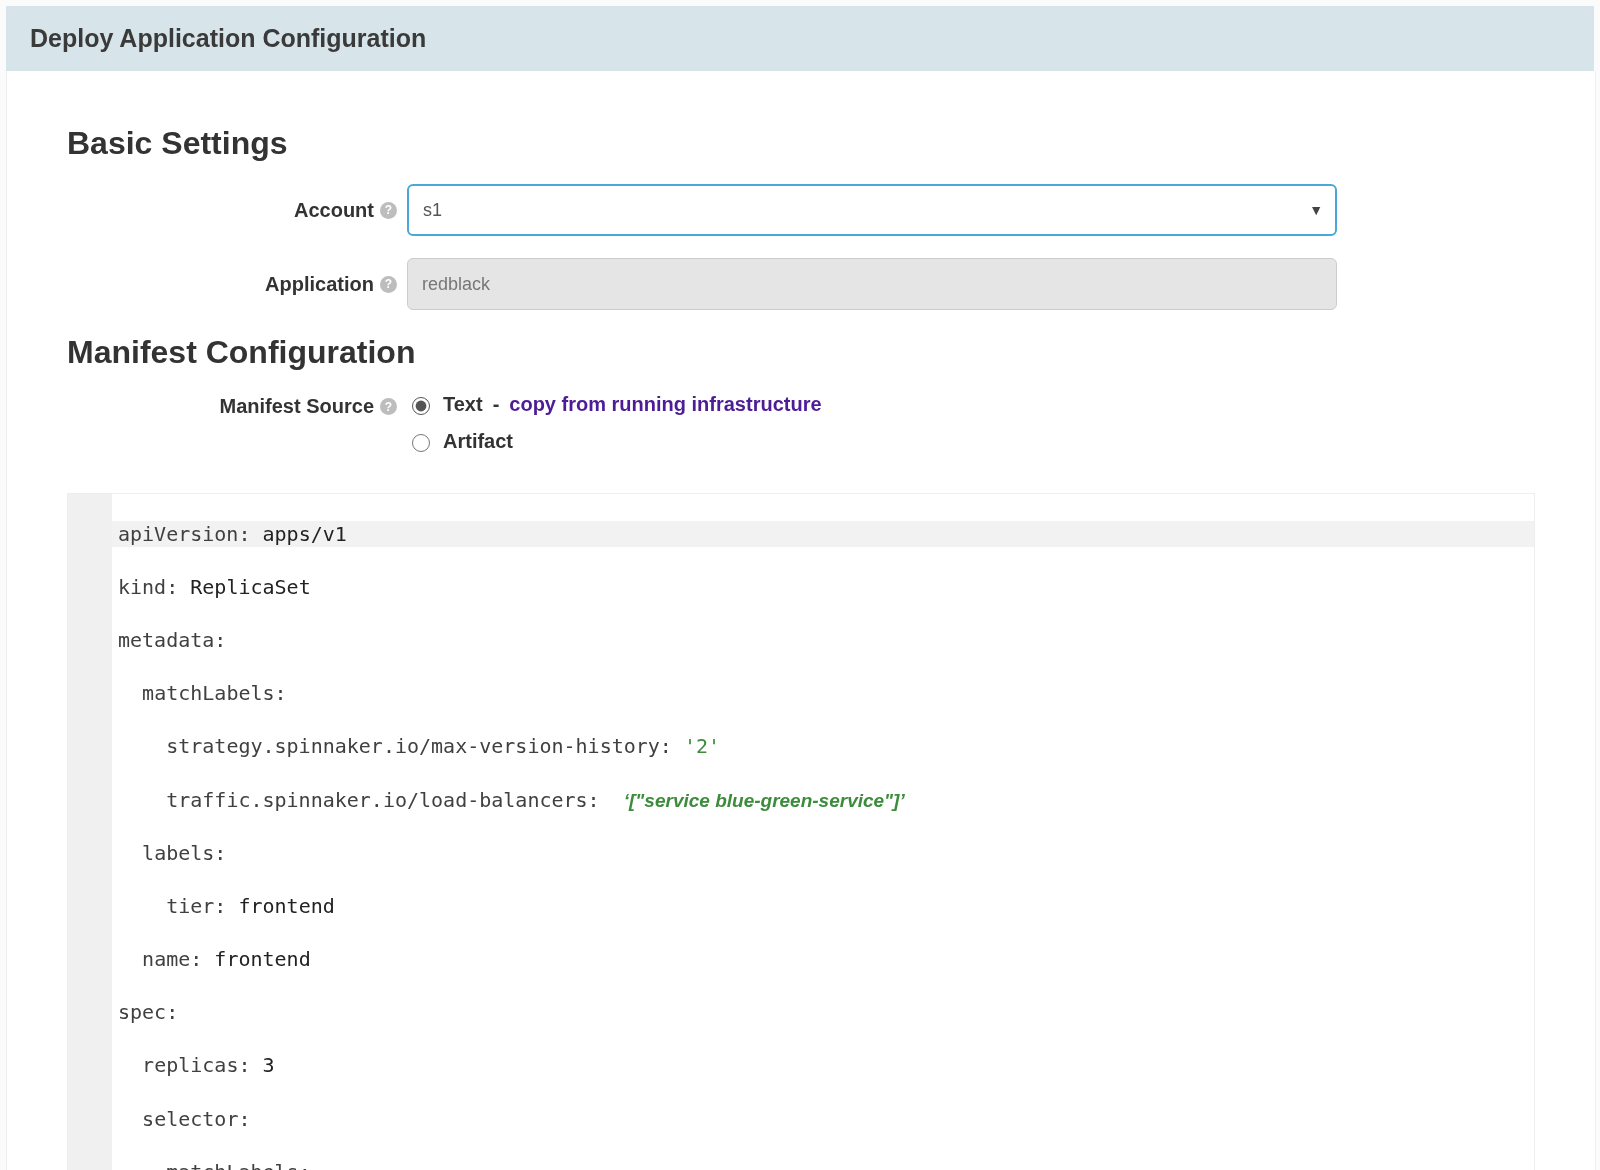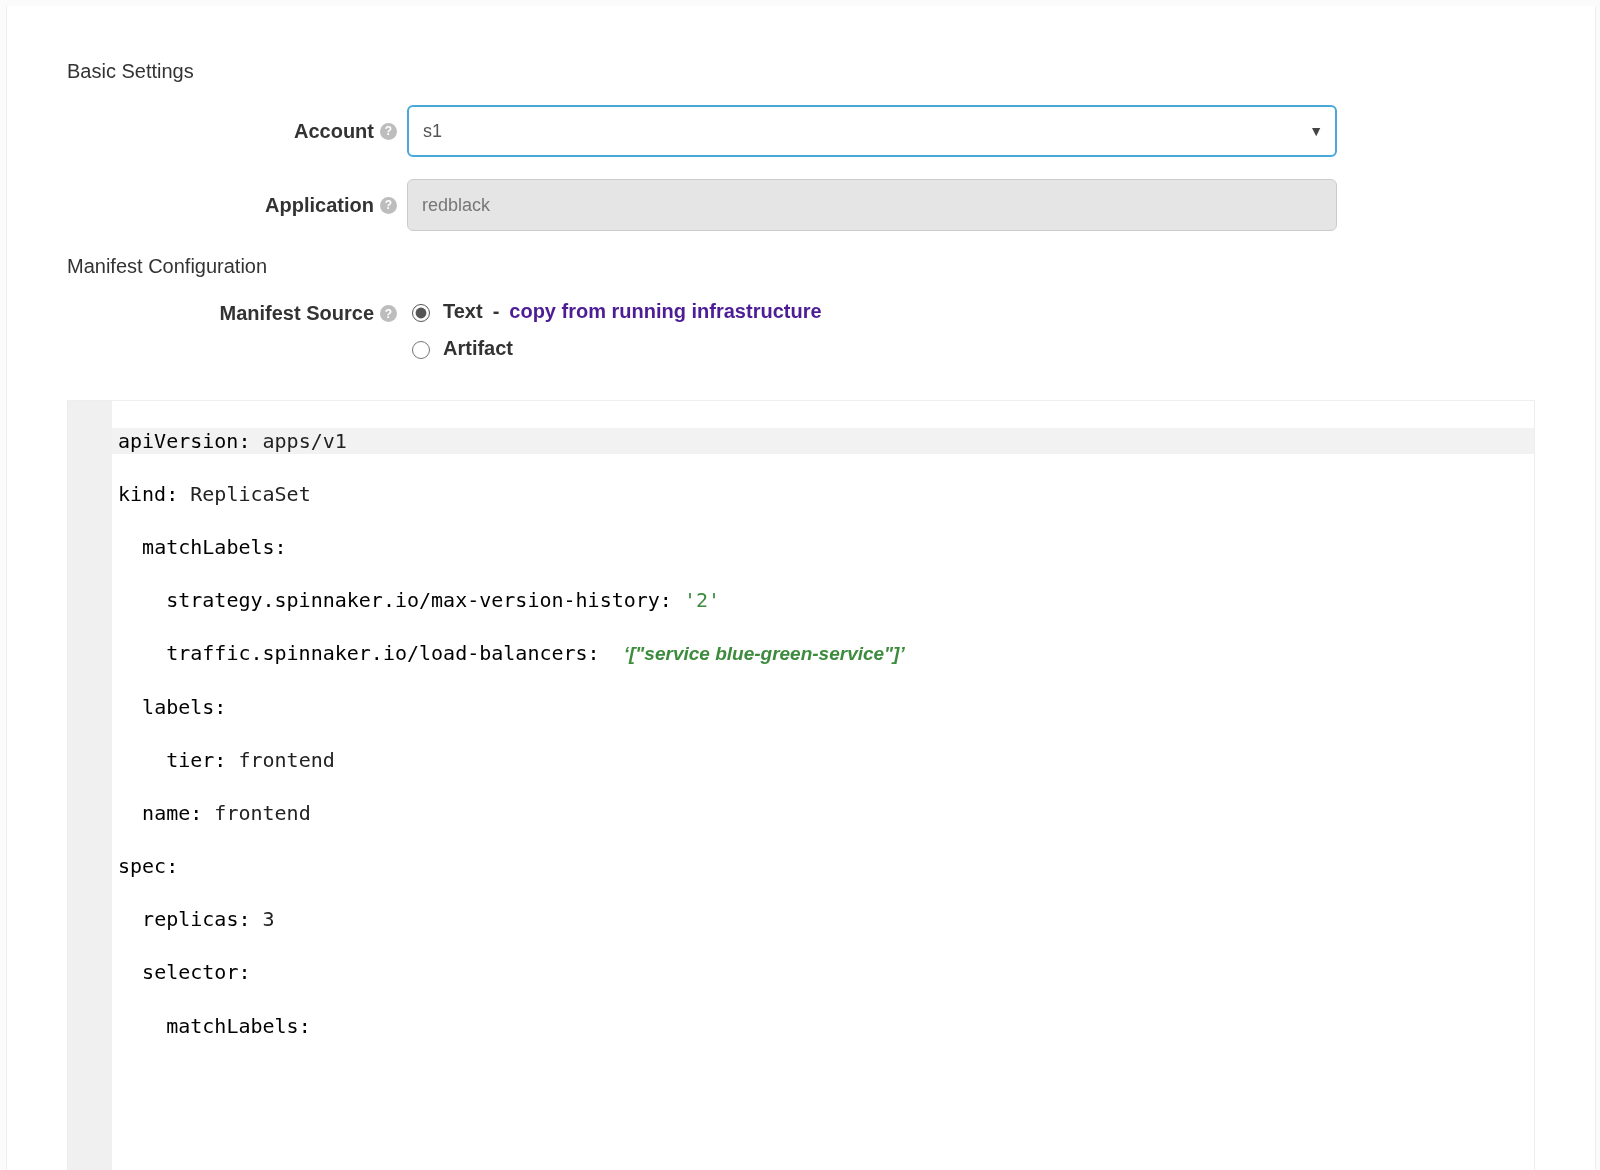--- a/index.html
+++ b/index.html
@@ -28,22 +28,22 @@
   .panel-body {
     background: #ffffff;
     border: 1px solid #eeeeee;
     border-top: none;
     margin: 0 0 0 0;
     padding: 30px 60px 40px 60px;
     width: 1590px;
     box-sizing: border-box;
   }
   .section-title {
-    font-size: 20px;
-    font-weight: 400;
+    font-size: 32px;
+    font-weight: 700;
     color: #333;
     margin: 24px 0 22px 0;
   }
   .form-row {
     display: flex;
     align-items: center;
     margin-bottom: 22px;
   }
   .form-label {
     width: 330px;
@@ -157,30 +157,33 @@
     overflow: hidden;
   }
   .code .line {
     display: block;
     padding: 0 6px;
     min-height: 1.33em;
   }
   .code .hl {
     background: #f2f2f2;
   }
-  .key   { color: #000000; }
+  .key   { color: #404040; }
   .val   { color: #222222; }
   .str   { color: #3d8b3d; }
   .str-italic { color: #3d8b3d; font-style: italic; font-family: "Helvetica Neue", Helvetica, Arial, sans-serif; font-weight: 600; font-size: 19px; }
   .guide { color: #dcdcdc; }
 </style>
 </head>
 <body>
 
 <div class="page">
+  <div class="panel-header">
+    <span>Deploy Application Configuration</span>
+  </div>
 
   <div class="panel-body">
 
     <div class="section-title">Basic Settings</div>
 
     <div class="form-row">
       <div class="form-label">
         <span>Account</span>
         <span class="help-icon">?</span>
       </div>
@@ -221,20 +224,21 @@
           <span class="radio-label">Artifact</span>
         </div>
       </div>
     </div>
 
     <div class="editor">
       <div class="gutter"></div>
       <div class="code">
 <span class="line hl"><span class="key">apiVersion</span><span class="key">:</span> <span class="val">apps/v1</span></span>
 <span class="line"><span class="key">kind</span><span class="key">:</span> <span class="val">ReplicaSet</span></span>
+<span class="line"><span class="key">metadata</span><span class="key">:</span></span>
 <span class="line"><span class="guide">  </span><span class="key">matchLabels</span><span class="key">:</span></span>
 <span class="line"><span class="guide">    </span><span class="key">strategy.spinnaker.io/max-version-history</span><span class="key">:</span> <span class="str">'2'</span></span>
 <span class="line"><span class="guide">    </span><span class="key">traffic.spinnaker.io/load-balancers</span><span class="key">:</span>  <span class="str-italic">‘["service blue-green-service"]’</span></span>
 <span class="line"><span class="guide">  </span><span class="key">labels</span><span class="key">:</span></span>
 <span class="line"><span class="guide">    </span><span class="key">tier</span><span class="key">:</span> <span class="val">frontend</span></span>
 <span class="line"><span class="guide">  </span><span class="key">name</span><span class="key">:</span> <span class="val">frontend</span></span>
 <span class="line"><span class="key">spec</span><span class="key">:</span></span>
 <span class="line"><span class="guide">  </span><span class="key">replicas</span><span class="key">:</span> <span class="val">3</span></span>
 <span class="line"><span class="guide">  </span><span class="key">selector</span><span class="key">:</span></span>
 <span class="line"><span class="guide">    </span><span class="key">matchLabels</span><span class="key">:</span></span>

